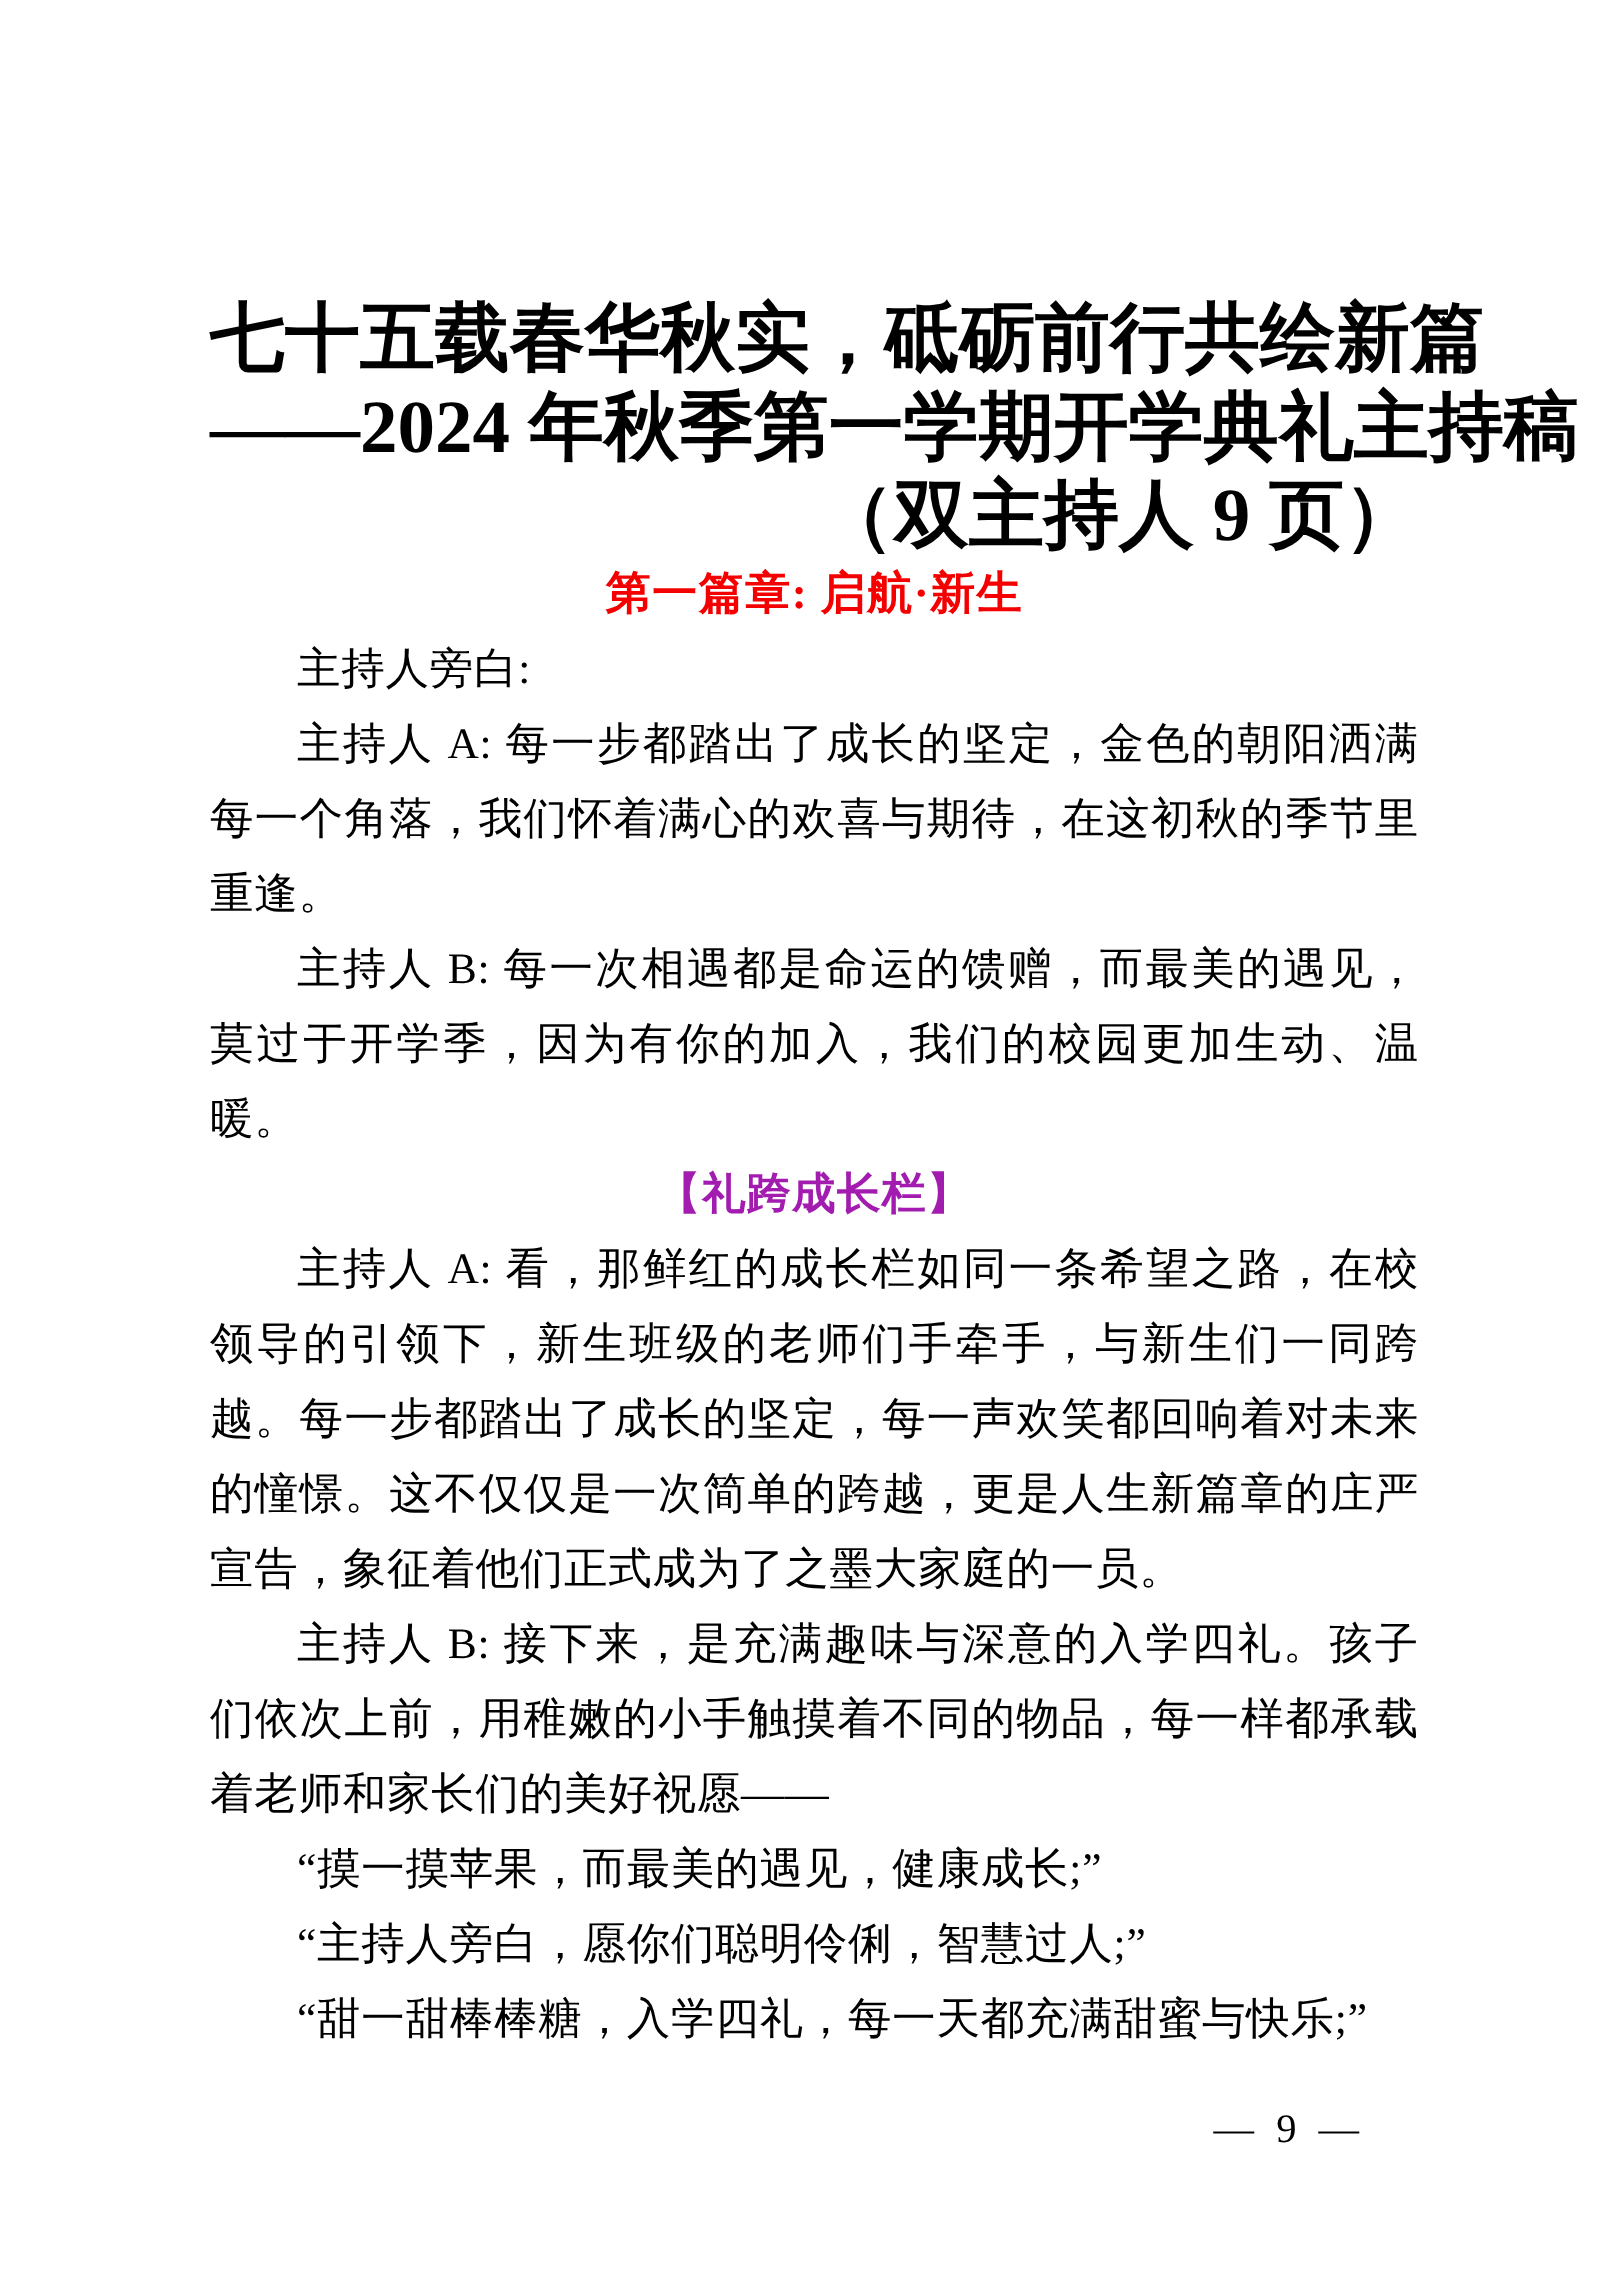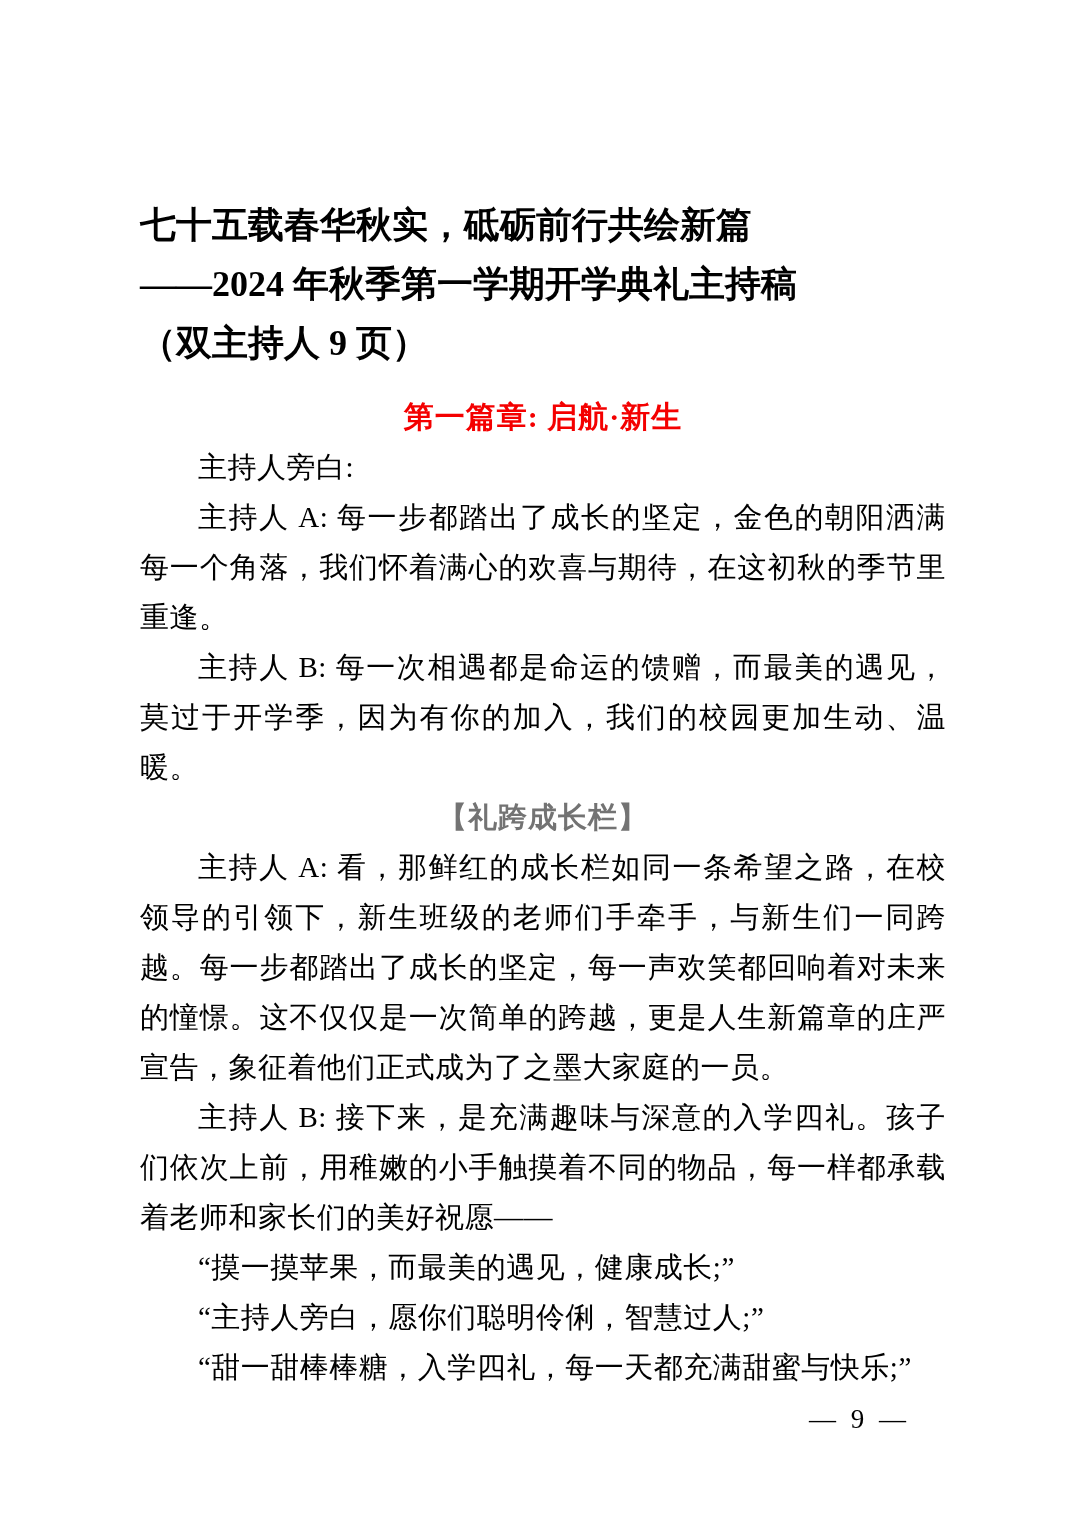--- a/index.html
+++ b/index.html
@@ -16,29 +16,29 @@
     font-family: "Liberation Serif", "DejaVu Serif", serif;
     color: #000000;
   }
   .content {
     position: absolute;
     left: 140px;
     top: 196px;
     width: 806px;
   }
   .doc-title-line {
-    text-align: left;
-    font-size: 36px;
+    text-align: right;
+    font-size: 50px;
     font-weight: 700;
     line-height: 59px;
     letter-spacing: 0px;
     white-space: nowrap;
   }
   .chapter-heading {
-    margin-top: 21px;
+    margin-top: 0;
     text-align: center;
     font-size: 30px;
     font-weight: 700;
     line-height: 46px;
     color: #f40000;
     letter-spacing: 1px;
   }
   .body-block {
     margin-top: 2px;
     font-size: 29px;
@@ -50,21 +50,21 @@
     margin: 0;
     text-align: justify;
     text-justify: inter-ideograph;
     text-indent: 2em;
   }
   .section-heading {
     margin: 0;
     text-align: center;
     text-indent: 0;
     font-weight: 700;
-    color: #737373;
+    color: #a21caf;
     line-height: 50px;
     letter-spacing: 1px;
   }
   .quote-line {
     margin: 0;
     text-indent: 2em;
   }
   .page-number {
     position: absolute;
     top: 1402px;

